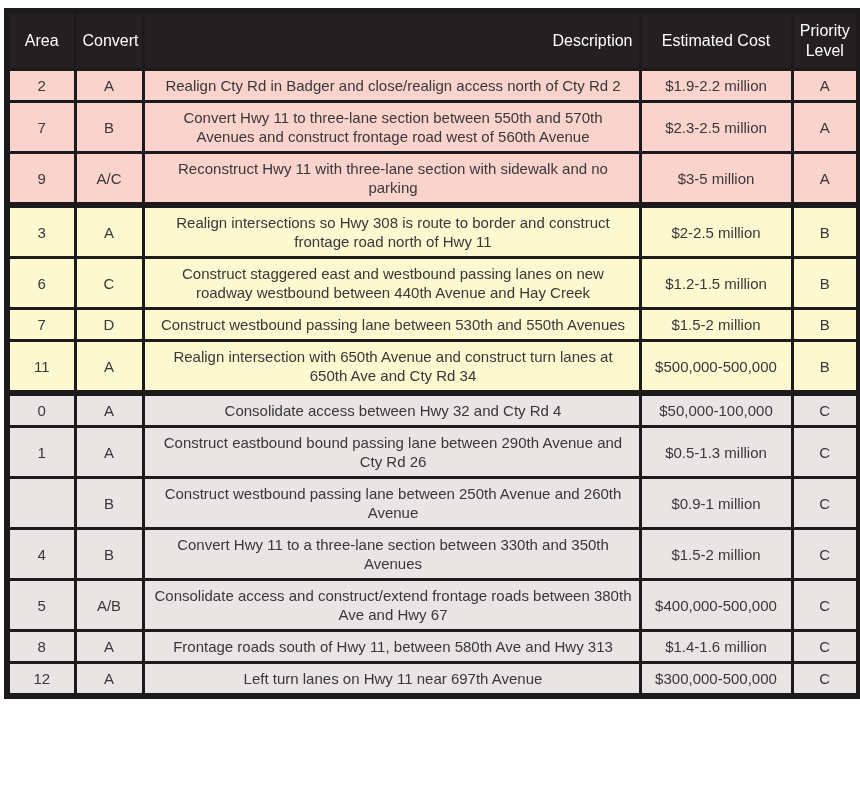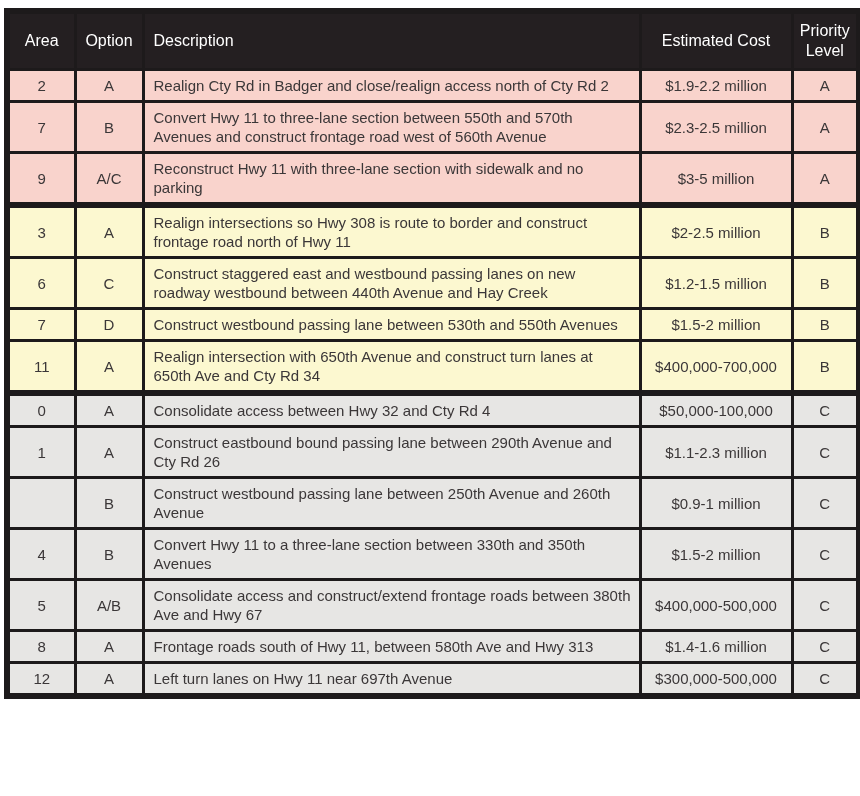--- a/index.html
+++ b/index.html
@@ -30,32 +30,32 @@
   thead th {
     background: var(--header-bg);
     color: var(--header-text);
     font-weight: normal;
     font-size: 16px;
     line-height: 20px;
     padding: 7px 6px;
     vertical-align: middle;
   }
   th.c-area, th.c-option { text-align: center; }
-  th.c-desc { text-align: left; padding-left: 9px; }
+  th.c-desc { text-align: right; padding-left: 9px; }
   th.c-cost, th.c-priority { text-align: center; }
 
   tbody td {
     color: var(--cell-text);
     font-size: 15px;
     line-height: 19px;
     padding: 5px 6px;
     vertical-align: middle;
   }
   td.c-area, td.c-option, td.c-cost, td.c-priority { text-align: center; }
-  td.c-desc { text-align: left; padding-left: 9px; }
+  td.c-desc { text-align: center; padding-left: 9px; }
 
   tr.prio-a td { background: var(--priority-a-bg); }
   tr.prio-b td { background: var(--priority-b-bg); }
   tr.prio-c td { background: var(--priority-c-bg); }
   tr.group-start td { border-top-width: 6px; }
 </style>
 </head>
 <body>
 
 <div class="page">
@@ -63,21 +63,21 @@
     <colgroup>
       <col style="width:68px">
       <col style="width:68px">
       <col style="width:497px">
       <col style="width:152px">
       <col style="width:67px">
     </colgroup>
     <thead>
       <tr>
         <th class="c-area">Area</th>
-        <th class="c-option">Option</th>
+        <th class="c-option">Convert</th>
         <th class="c-desc">Description</th>
         <th class="c-cost">Estimated Cost</th>
         <th class="c-priority">Priority Level</th>
       </tr>
     </thead>
     <tbody id="table-body">
         <tr class="prio-a">
     <td class="c-area">2</td>
     <td class="c-option">A</td>
     <td class="c-desc">Realign Cty Rd in Badger and close/realign access north of Cty Rd 2</td>
@@ -116,35 +116,35 @@
     <td class="c-area">7</td>
     <td class="c-option">D</td>
     <td class="c-desc">Construct westbound passing lane between 530th and 550th Avenues</td>
     <td class="c-cost">$1.5-2 million</td>
     <td class="c-priority">B</td>
   </tr>
         <tr class="prio-b">
     <td class="c-area">11</td>
     <td class="c-option">A</td>
     <td class="c-desc">Realign intersection with 650th Avenue and construct turn lanes at 650th Ave and Cty Rd 34</td>
-    <td class="c-cost">$400,000-700,000</td>
+    <td class="c-cost">$500,000-500,000</td>
     <td class="c-priority">B</td>
   </tr>
         <tr class="prio-c group-start">
     <td class="c-area">0</td>
     <td class="c-option">A</td>
     <td class="c-desc">Consolidate access between Hwy 32 and Cty Rd 4</td>
     <td class="c-cost">$50,000-100,000</td>
     <td class="c-priority">C</td>
   </tr>
         <tr class="prio-c">
     <td class="c-area">1</td>
     <td class="c-option">A</td>
     <td class="c-desc">Construct eastbound bound passing lane between 290th Avenue and Cty Rd 26</td>
-    <td class="c-cost">$1.1-2.3 million</td>
+    <td class="c-cost">$0.5-1.3 million</td>
     <td class="c-priority">C</td>
   </tr>
         <tr class="prio-c">
     <td class="c-area"></td>
     <td class="c-option">B</td>
     <td class="c-desc">Construct westbound passing lane between 250th Avenue and 260th Avenue</td>
     <td class="c-cost">$0.9-1 million</td>
     <td class="c-priority">C</td>
   </tr>
         <tr class="prio-c">

